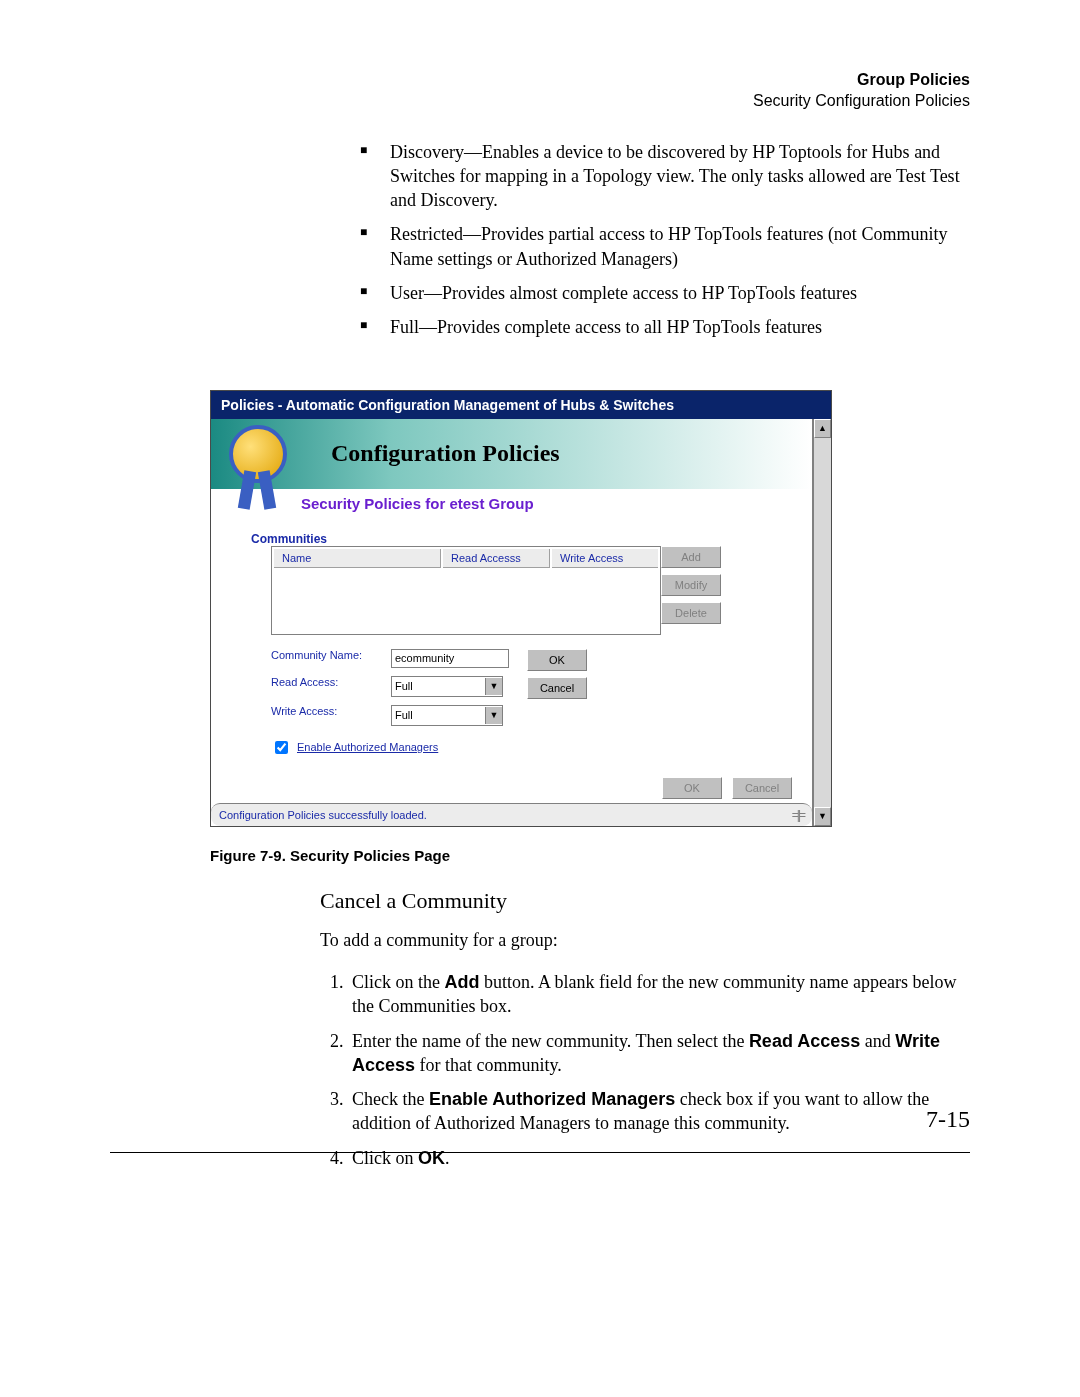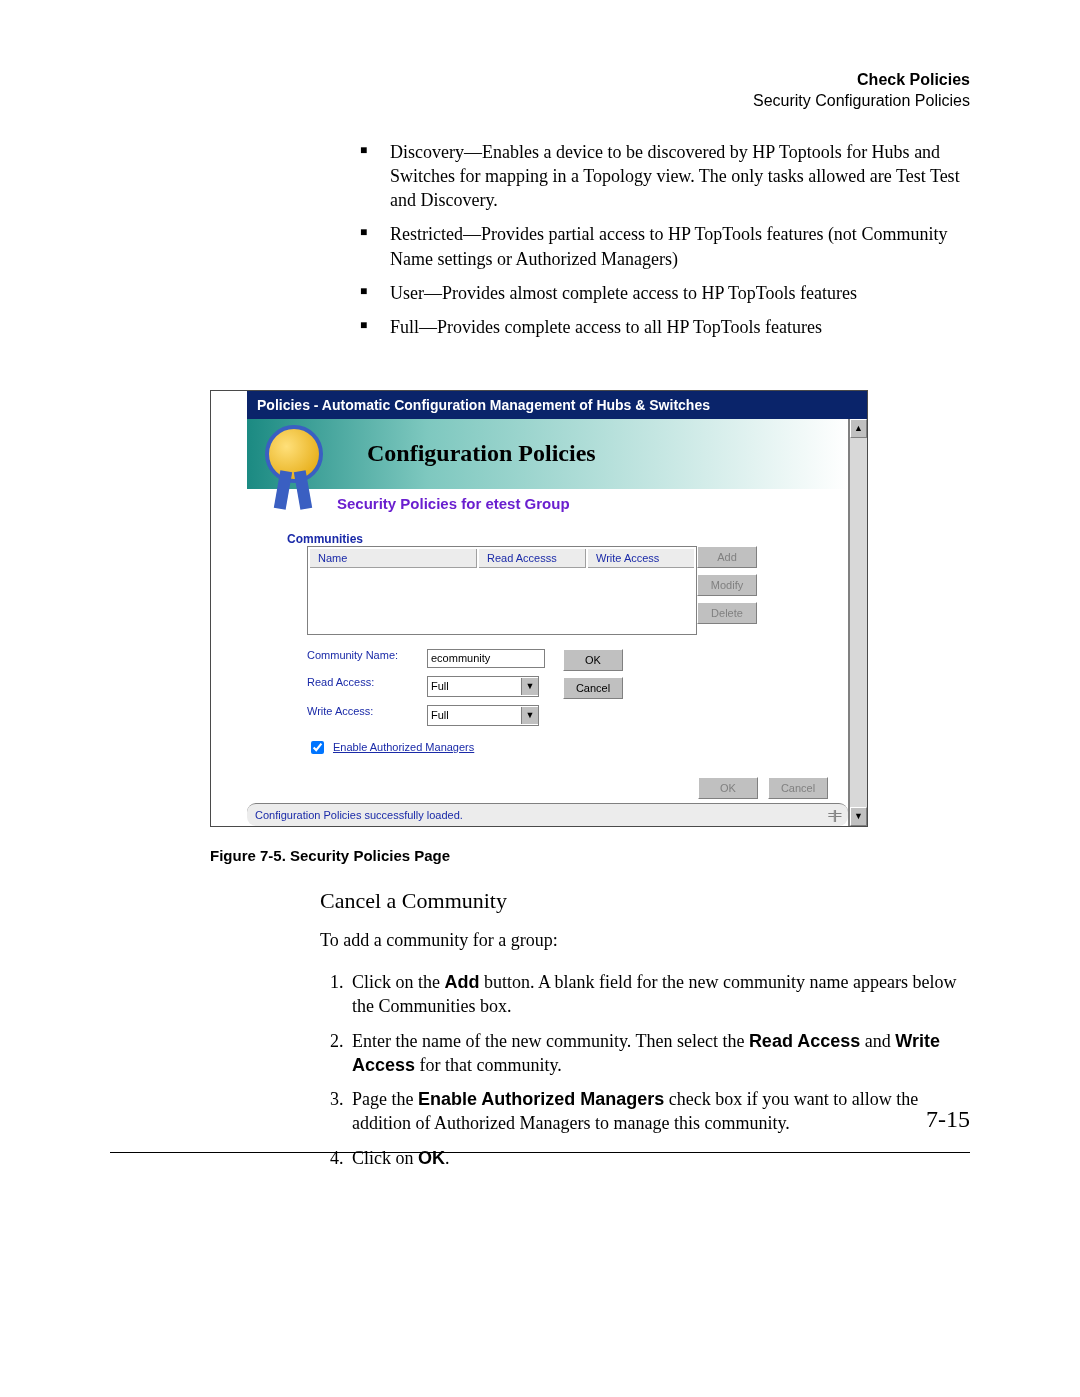--- a/index.html
+++ b/index.html
@@ -47,21 +47,20 @@
   }
   .figure-wrap {
     margin-left: 100px;
     margin-top: 50px;
     width: 620px;
   }
   .window {
     border: 1px solid #4a4a4a;
     background: #fff;
     width: 620px;
-    padding-left: 36px;
   }
   .titlebar {
     background: #0a246a;
     color: #fff;
     font-family: Verdana, Arial, sans-serif;
     font-size: 14px;
     font-weight: 700;
     padding: 6px 10px;
   }
   .window-body {
@@ -280,21 +279,21 @@
     font-family: "Century Schoolbook", "Times New Roman", serif;
     font-size: 24px;
   }
   .grip { font-size: 12px; color: #808080; letter-spacing: -2px; }
 </style>
 </head>
 <body>
 
 <div class="page">
   <div class="header-right">
-    <div class="bold">Check Policies</div>
+    <div class="bold">Group Policies</div>
     <div>Security Configuration Policies</div>
   </div>
 
   <ul class="bullets">
     <li>Discovery—Enables a device to be discovered by HP Toptools for Hubs and Switches for mapping in a Topology view. The only tasks allowed are Test Test and Discovery.</li>
     <li>Restricted—Provides partial access to HP TopTools features (not Community Name settings or Authorized Managers)</li>
     <li>User—Provides almost complete access to HP TopTools features</li>
     <li>Full—Provides complete access to all HP TopTools features</li>
   </ul>
 
@@ -371,27 +370,27 @@
             <span>Configuration Policies successfully loaded.</span>
             <span class="grip">=||=</span>
           </div>
         </div>
         <div class="scrollbar">
           <div class="sb-btn">▲</div>
           <div class="sb-btn">▼</div>
         </div>
       </div>
     </div>
-    <div class="caption">Figure 7-5.   Security Policies Page</div>
+    <div class="caption">Figure 7-9.   Security Policies Page</div>
   </div>
 
   <div class="h3">Cancel a Community</div>
   <div class="body-text">To add a community for a group:</div>
   <ol class="steps">
     <li><span>Click on the </span><span class="sans-bold">Add</span><span> button. A blank field for the new community name appears below the Communities box.</span></li>
     <li><span>Enter the name of the new community. Then select the </span><span class="sans-bold">Read Access</span><span> and </span><span class="sans-bold">Write Access</span><span> for that community.</span></li>
-    <li><span>Page the </span><span class="sans-bold">Enable Authorized Managers</span><span> check box if you want to allow the addition of Authorized Managers to manage this community.</span></li>
+    <li><span>Check the </span><span class="sans-bold">Enable Authorized Managers</span><span> check box if you want to allow the addition of Authorized Managers to manage this community.</span></li>
     <li><span>Click on </span><span class="sans-bold">OK</span><span>.</span></li>
   </ol>
 </div>
 
 <div class="footer-line"></div>
 <div class="page-num">7-15</div>
 
 </body></html>

